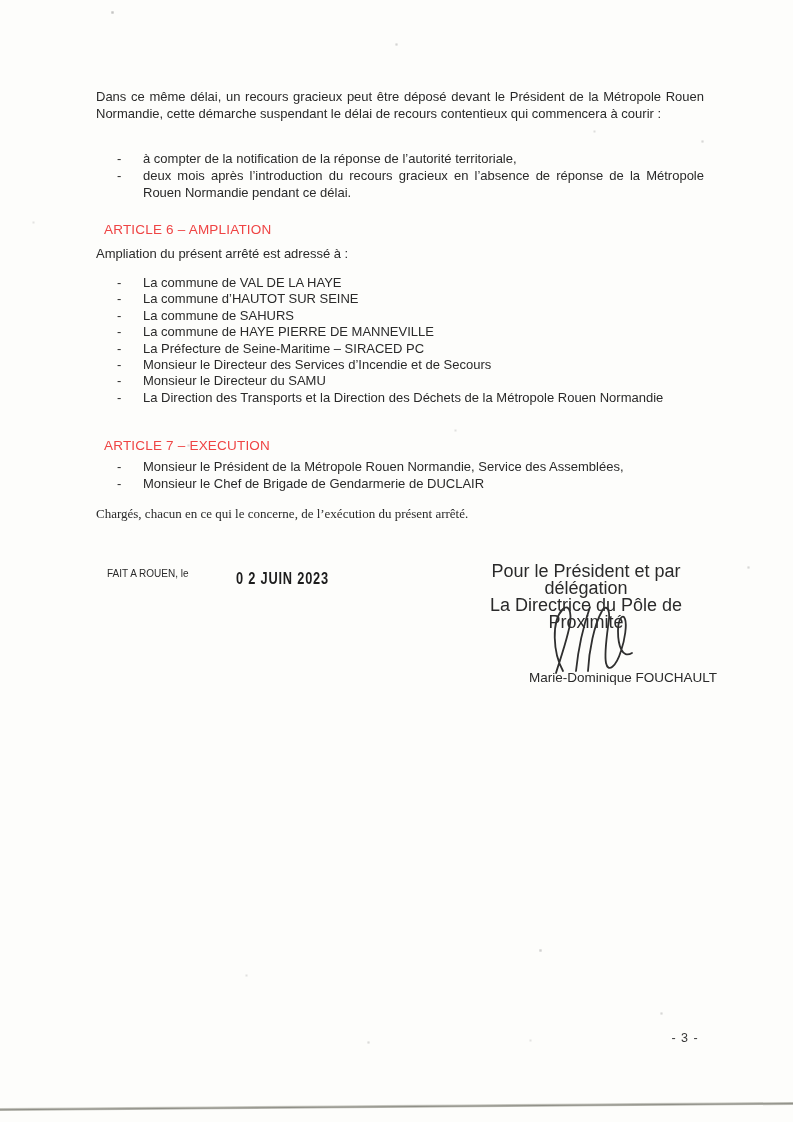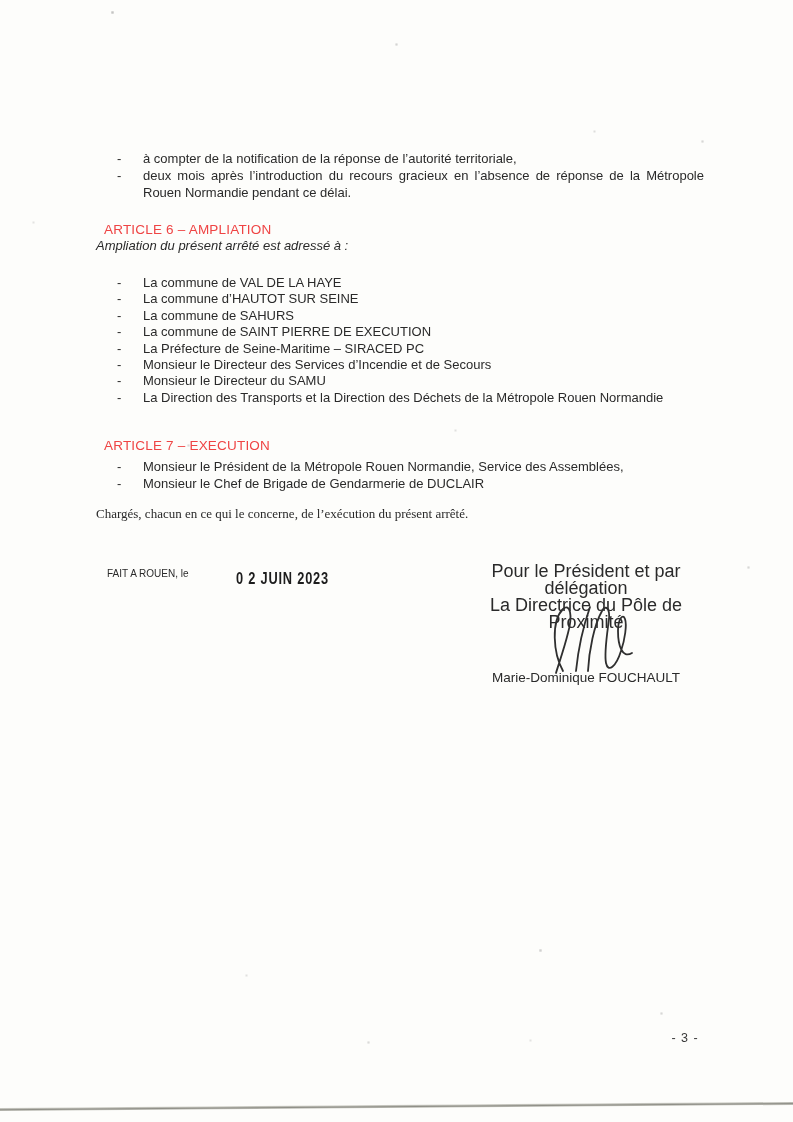--- a/index.html
+++ b/index.html
@@ -54,21 +54,21 @@
   .delegation {
     left: 468px; top: 563px; width: 236px;
     font-size: 18px; line-height: 17px;
     text-align: center;
   }
 
   .signature-svg { left: 538px; top: 605px; }
 
   .signatory {
     left: 455px; top: 670px; width: 262px;
-    font-size: 13.5px; text-align: center;
+    font-size: 13.5px; text-align: right;
   }
 
   .page-number {
     left: 640px; top: 1031px; width: 90px;
     font-size: 12.5px; text-align: center;
     color: #3a3a3a; letter-spacing: 1px;
   }
 
   .scan-edge {
     left: -4px; top: 1105px;
@@ -93,52 +93,53 @@
       368px 1042px 0 0.6px rgba(140,140,140,0.3),
       530px 1040px 0 0.5px rgba(150,150,150,0.25),
       33px 222px 0 0.5px rgba(150,150,150,0.25);
   }
 </style>
 </head>
 <body>
 
 <div class="page">
 
+  <p class="block body-text justify" style="top:88px;">Dans ce même délai, un recours gracieux peut être déposé devant le Président de la Métropole Rouen Normandie, cette démarche suspendant le délai de recours contentieux qui commencera à courir :</p>
 
   <ul class="block dash-list body-text" style="top:150px;">
     <li>
       <span class="dash">-</span>
       <span class="li-text">à compter de la notification de la réponse de l’autorité territoriale,</span>
     </li>
     <li>
       <span class="dash">-</span>
       <span class="li-text justify">deux mois après l’introduction du recours gracieux en l’absence de réponse de la Métropole Rouen Normandie pendant ce délai.</span>
     </li>
   </ul>
 
   <h2 class="article-heading" style="left:96px; top:214px;">ARTICLE 6 – AMPLIATION</h2>
 
-  <p class="block body-text" style="top:237px;font-style:italic;">Ampliation du présent arrêté est adressé à :</p>
+  <p class="block body-text" style="top:245px;">Ampliation du présent arrêté est adressé à :</p>
 
   <ul class="block dash-list recipients body-text" style="top:275px;">
     <li>
       <span class="dash">-</span>
       <span class="li-text">La commune de VAL DE LA HAYE</span>
     </li>
     <li>
       <span class="dash">-</span>
       <span class="li-text">La commune d’HAUTOT SUR SEINE</span>
     </li>
     <li>
       <span class="dash">-</span>
       <span class="li-text">La commune de SAHURS</span>
     </li>
     <li>
       <span class="dash">-</span>
-      <span class="li-text">La commune de SAINT PIERRE DE EXECUTION</span>
+      <span class="li-text">La commune de HAYE PIERRE DE MANNEVILLE</span>
     </li>
     <li>
       <span class="dash">-</span>
       <span class="li-text">La Préfecture de Seine-Maritime – SIRACED PC</span>
     </li>
     <li>
       <span class="dash">-</span>
       <span class="li-text">Monsieur le Directeur des Services d’Incendie et de Secours</span>
     </li>
     <li>

